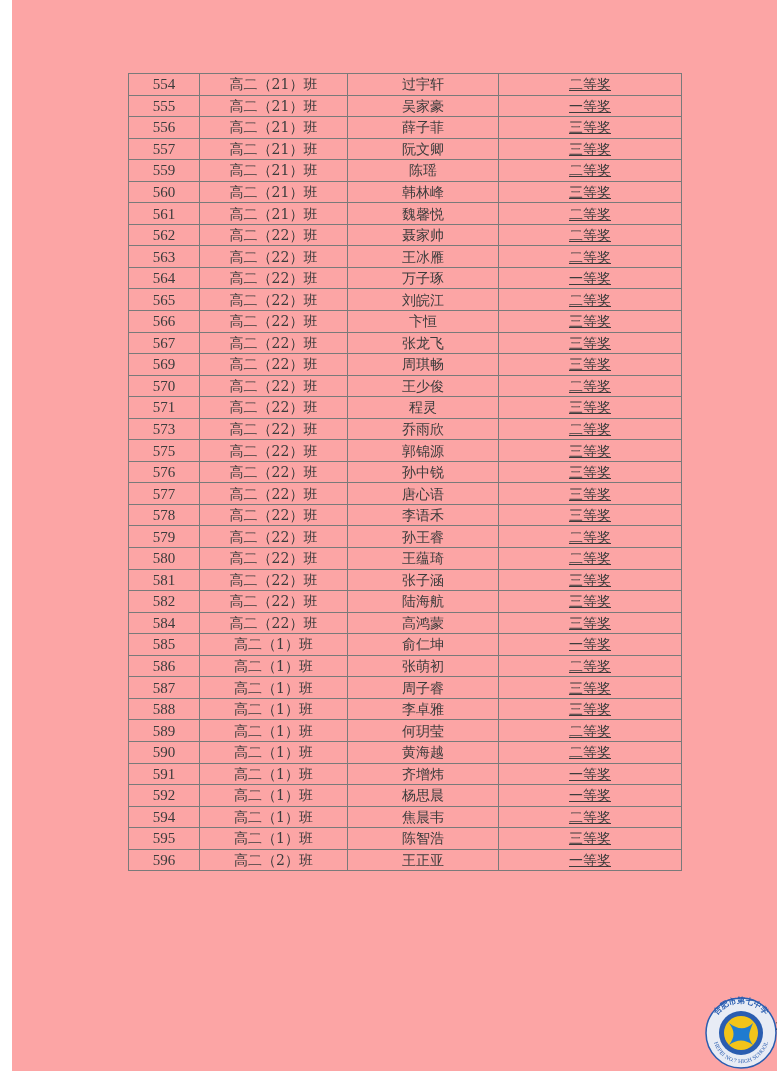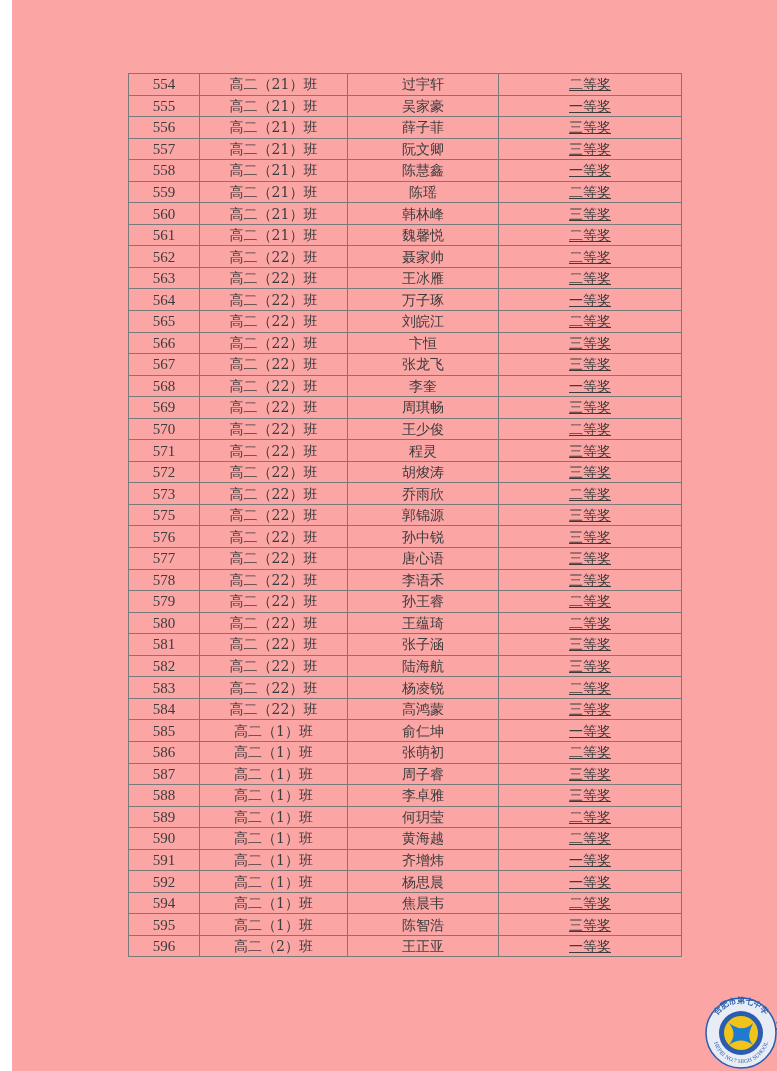--- a/index.html
+++ b/index.html
@@ -87,26 +87,20 @@
           <td class="c-name">薛子菲</td>
           <td class="c-award">三等奖</td>
         </tr>
         <tr>
           <td class="c-no">557</td>
           <td class="c-class">高二（21）班</td>
           <td class="c-name">阮文卿</td>
           <td class="c-award">三等奖</td>
         </tr>
         <tr>
-          <td class="c-no">558</td>
-          <td class="c-class">高二（21）班</td>
-          <td class="c-name">陈慧鑫</td>
-          <td class="c-award">一等奖</td>
-        </tr>
-        <tr>
           <td class="c-no">559</td>
           <td class="c-class">高二（21）班</td>
           <td class="c-name">陈瑶</td>
           <td class="c-award">二等奖</td>
         </tr>
         <tr>
           <td class="c-no">560</td>
           <td class="c-class">高二（21）班</td>
           <td class="c-name">韩林峰</td>
           <td class="c-award">三等奖</td>
@@ -147,50 +141,38 @@
           <td class="c-name">卞恒</td>
           <td class="c-award">三等奖</td>
         </tr>
         <tr>
           <td class="c-no">567</td>
           <td class="c-class">高二（22）班</td>
           <td class="c-name">张龙飞</td>
           <td class="c-award">三等奖</td>
         </tr>
         <tr>
-          <td class="c-no">568</td>
-          <td class="c-class">高二（22）班</td>
-          <td class="c-name">李奎</td>
-          <td class="c-award">一等奖</td>
-        </tr>
-        <tr>
           <td class="c-no">569</td>
           <td class="c-class">高二（22）班</td>
           <td class="c-name">周琪畅</td>
           <td class="c-award">三等奖</td>
         </tr>
         <tr>
           <td class="c-no">570</td>
           <td class="c-class">高二（22）班</td>
           <td class="c-name">王少俊</td>
           <td class="c-award">二等奖</td>
         </tr>
         <tr>
           <td class="c-no">571</td>
           <td class="c-class">高二（22）班</td>
           <td class="c-name">程灵</td>
           <td class="c-award">三等奖</td>
         </tr>
         <tr>
-          <td class="c-no">572</td>
-          <td class="c-class">高二（22）班</td>
-          <td class="c-name">胡焌涛</td>
-          <td class="c-award">三等奖</td>
-        </tr>
-        <tr>
           <td class="c-no">573</td>
           <td class="c-class">高二（22）班</td>
           <td class="c-name">乔雨欣</td>
           <td class="c-award">二等奖</td>
         </tr>
         <tr>
           <td class="c-no">575</td>
           <td class="c-class">高二（22）班</td>
           <td class="c-name">郭锦源</td>
           <td class="c-award">三等奖</td>
@@ -229,26 +211,20 @@
           <td class="c-no">581</td>
           <td class="c-class">高二（22）班</td>
           <td class="c-name">张子涵</td>
           <td class="c-award">三等奖</td>
         </tr>
         <tr>
           <td class="c-no">582</td>
           <td class="c-class">高二（22）班</td>
           <td class="c-name">陆海航</td>
           <td class="c-award">三等奖</td>
-        </tr>
-        <tr>
-          <td class="c-no">583</td>
-          <td class="c-class">高二（22）班</td>
-          <td class="c-name">杨凌锐</td>
-          <td class="c-award">二等奖</td>
         </tr>
         <tr>
           <td class="c-no">584</td>
           <td class="c-class">高二（22）班</td>
           <td class="c-name">高鸿蒙</td>
           <td class="c-award">三等奖</td>
         </tr>
         <tr>
           <td class="c-no">585</td>
           <td class="c-class">高二（1）班</td>

